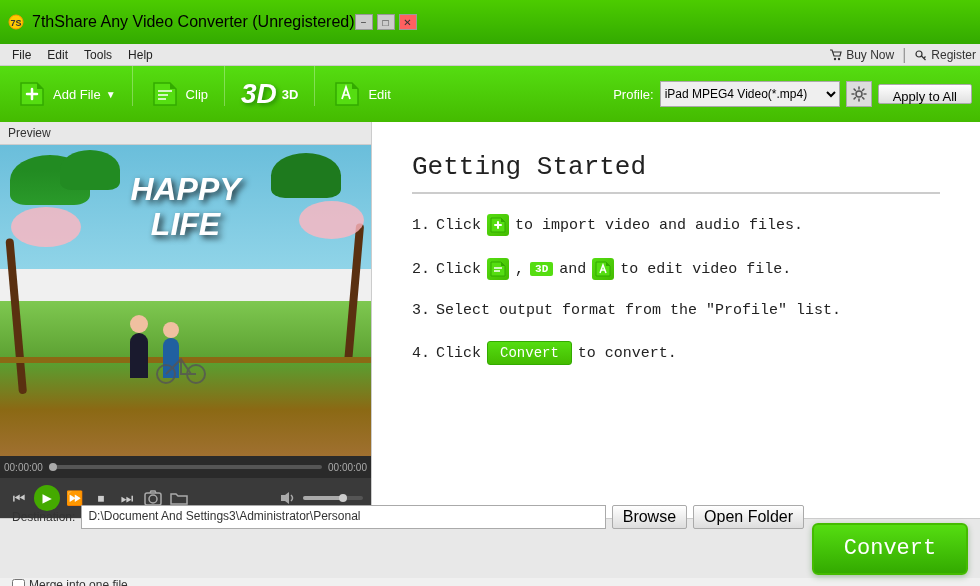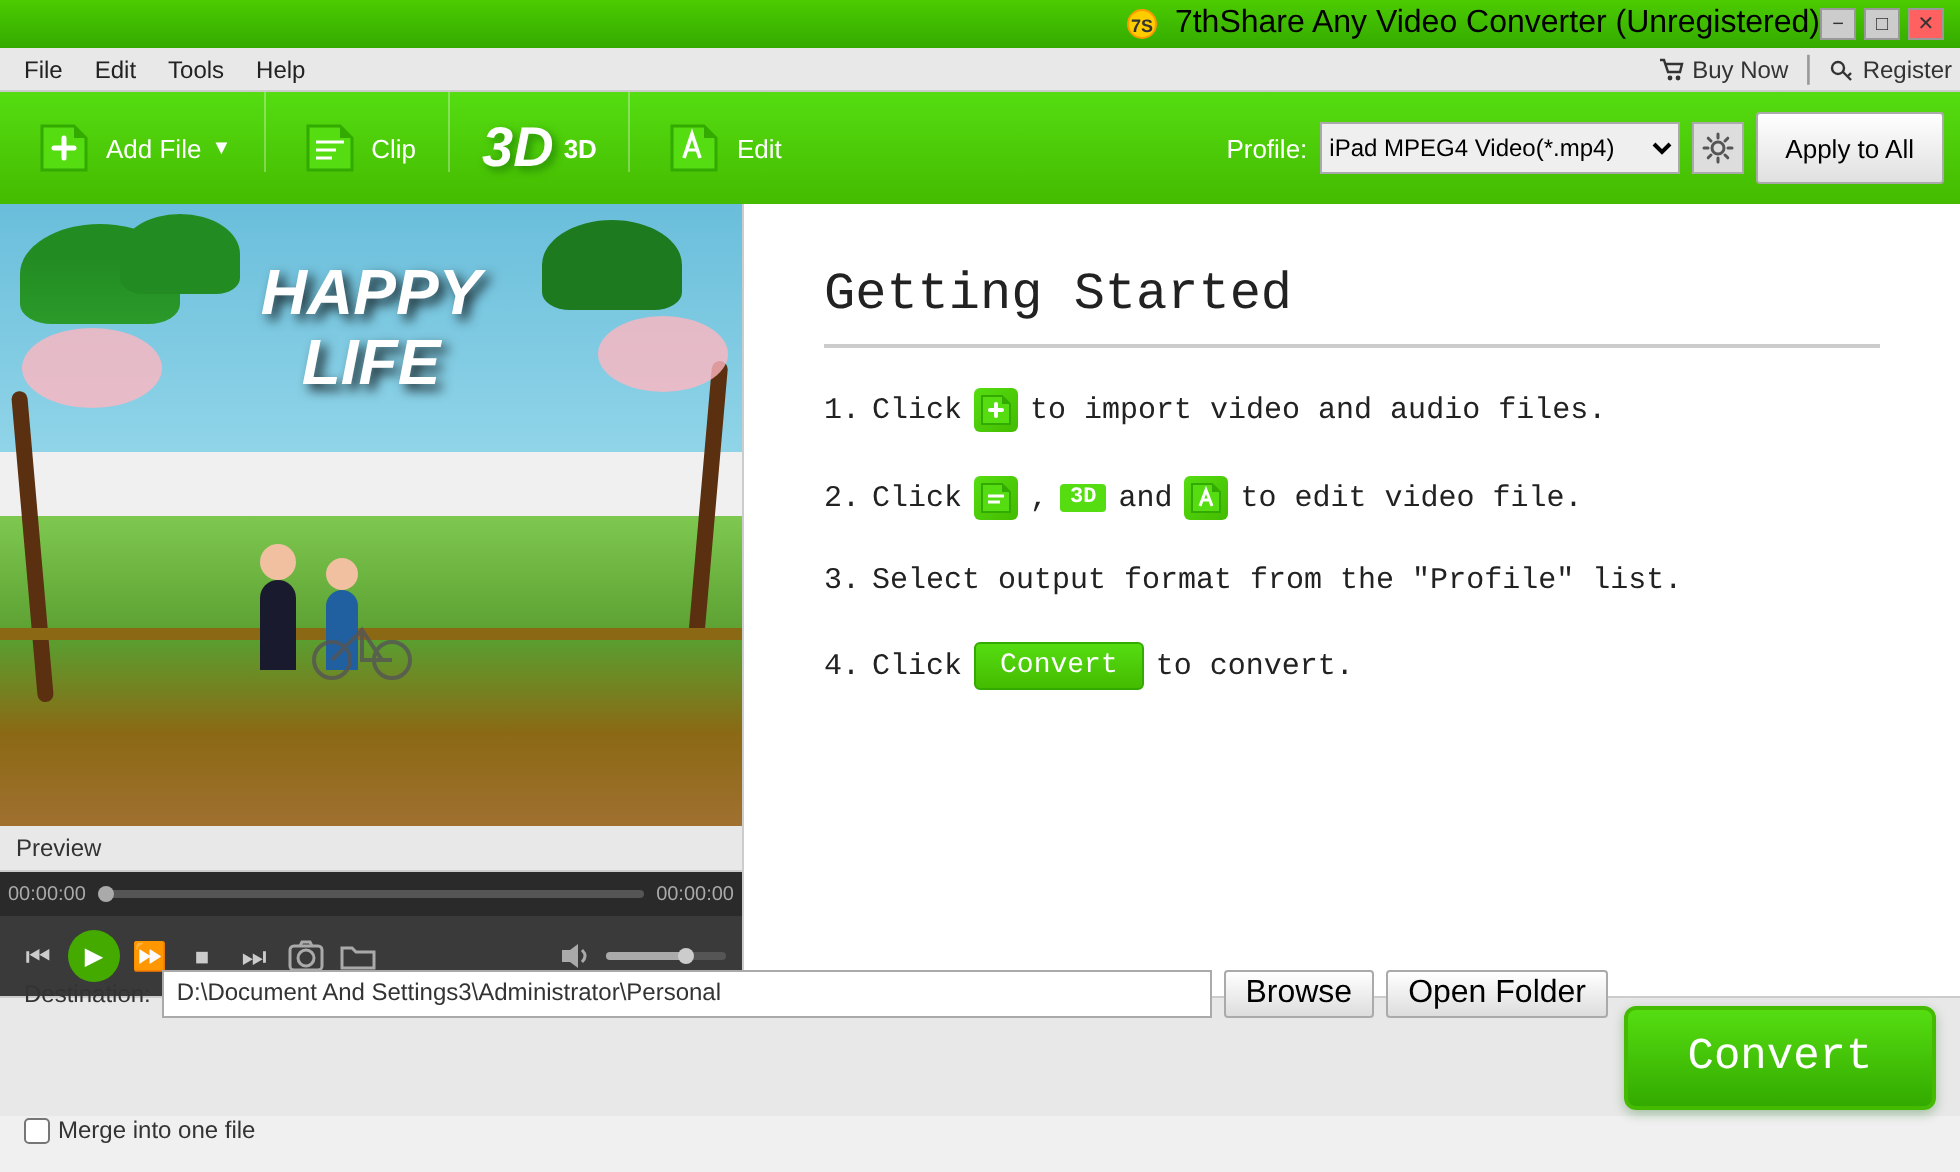--- a/index.html
+++ b/index.html
@@ -8,25 +8,25 @@
       height: 586px;
       background: #f0f0f0;
       font-family: Arial, sans-serif;
       overflow: hidden;
       position: relative;
     }
 
     
     #title-bar {
       background: linear-gradient(to bottom, #4ccc00, #33aa00);
-      height: 24px;
+      height: 44px;
       display: flex;
       align-items: center;
       padding: 0 8px;
-      justify-content: flex-end;
+      justify-content: flex-start;
     }
     #title-bar .window-controls {
       display: flex;
       gap: 4px;
     }
     .win-btn {
       width: 18px;
       height: 16px;
       background: #ccc;
       border: 1px solid #999;
@@ -127,21 +127,21 @@
       cursor: pointer;
       font-size: 14px;
     }
     .apply-btn {
       background: linear-gradient(to bottom, #ffffff, #e0e0e0);
       border: 1px solid #aaa;
       padding: 4px 14px;
       font-size: 13px;
       cursor: pointer;
       border-radius: 2px;
-      height: 36px;
+      height: 20px;
     }
 
     
     #main-area {
       display: flex;
       height: 396px;
       background: #f5f5f5;
     }
 
     
@@ -505,20 +505,21 @@
         <path d="M8 1v2M8 13v2M1 8h2M13 8h2M3.1 3.1l1.4 1.4M11.5 11.5l1.4 1.4M3.1 12.9l1.4-1.4M11.5 4.5l1.4-1.4" stroke="#555" stroke-width="1.5" stroke-linecap="round"></path>
       </svg>
     </div>
     <button class="apply-btn">Apply to All</button>
   </div>
 </div>
 
 <div id="main-area">
 
   <div id="preview-panel">
+    <div id="preview-label">Preview</div>
     <div id="preview-video">
 
       <div style="width:100%;height:100%;position:relative;overflow:hidden;">
 
         <div style="position:absolute;top:0;left:0;right:0;height:40%;background:linear-gradient(180deg,#6abedb 0%,#90d4e8 100%);">
 
           <div style="position:absolute;top:10px;left:10px;width:80px;height:50px;background:linear-gradient(180deg,#228B22 30%,#2a9a2a 100%);border-radius:50% 50% 20% 20%;"></div>
           <div style="position:absolute;top:5px;left:60px;width:60px;height:40px;background:#228B22;border-radius:50% 50% 20% 20%;"></div>
           <div style="position:absolute;top:8px;right:30px;width:70px;height:45px;background:#1e7a1e;border-radius:50% 50% 20% 20%;"></div>
         </div>
@@ -548,21 +549,20 @@
 
         <div style="position:absolute;bottom:22%;left:42%;opacity:0.8;">
           <svg width="50" height="35" viewBox="0 0 50 35">
             <circle cx="10" cy="25" r="9" fill="none" stroke="#555" stroke-width="2"></circle>
             <circle cx="40" cy="25" r="9" fill="none" stroke="#555" stroke-width="2"></circle>
             <path d="M10 25 L25 10 L35 25 M25 10 L25 25 L40 25" stroke="#555" stroke-width="2" fill="none"></path>
           </svg>
         </div>
       </div>
     </div>
-    <div id="preview-label">Preview</div>
 
     <div id="video-controls-bar">
       <span class="time-text">00:00:00</span>
       <div class="progress-bar">
         <div class="progress-dot"></div>
       </div>
       <span class="time-text">00:00:00</span>
     </div>
 
     <div id="player-controls">

